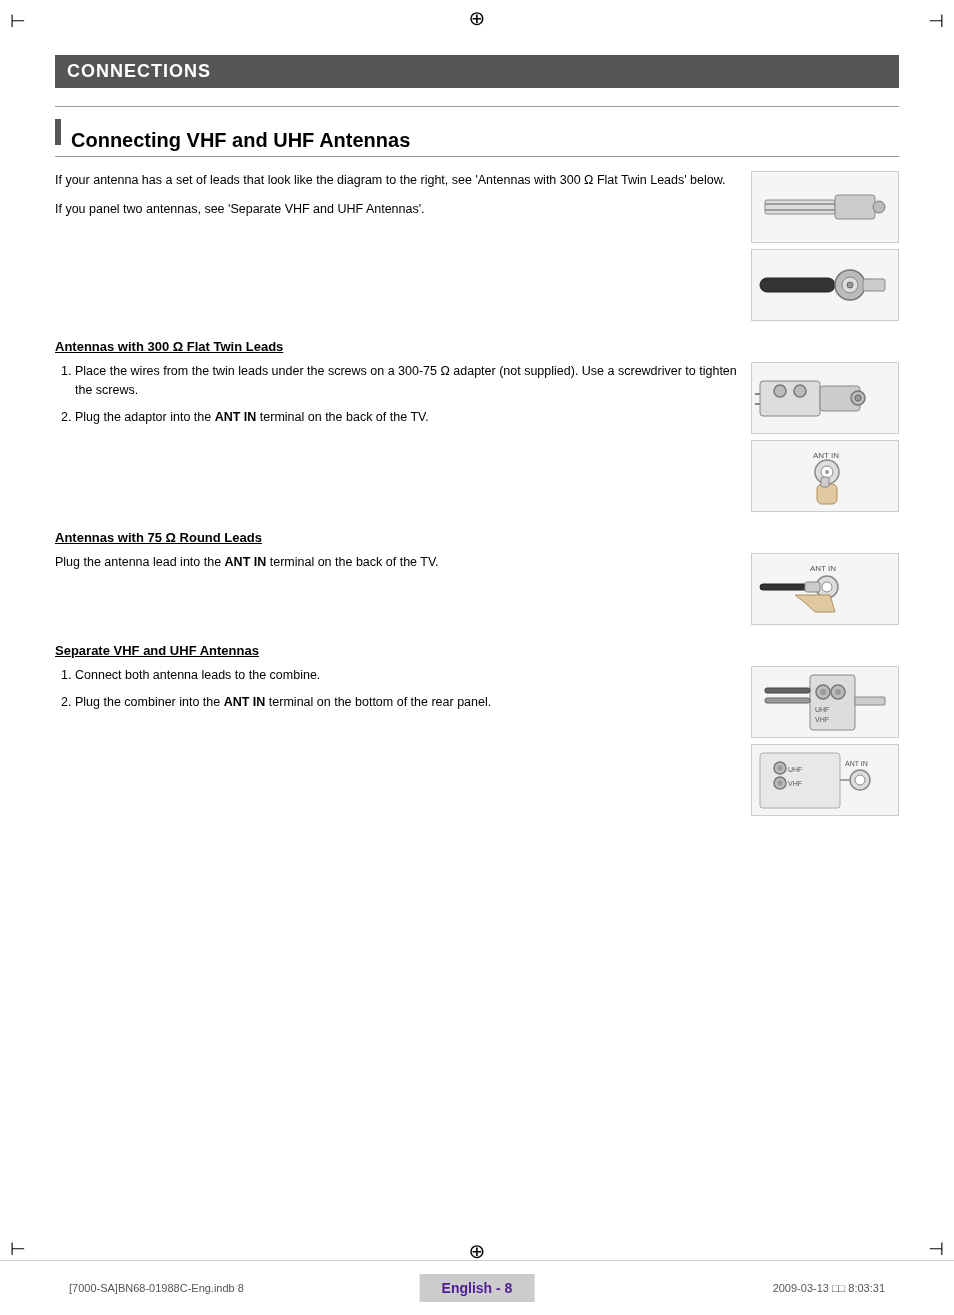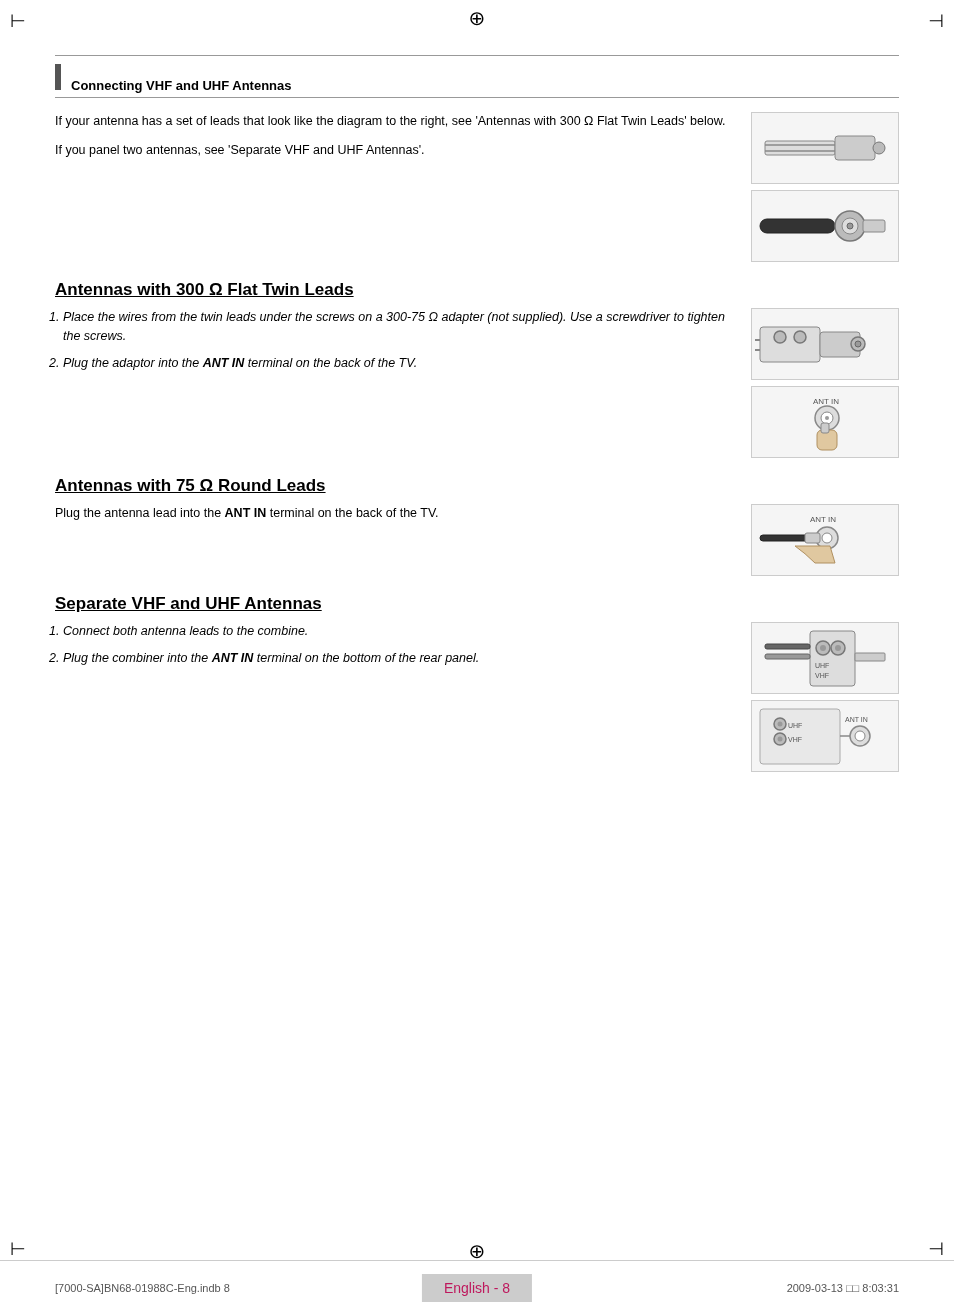--- a/index.html
+++ b/index.html
@@ -75,79 +75,78 @@
       padding: 4px 0;
     }
     .subsection-title .left-bar {
       width: 6px;
       height: 26px;
       background: #555;
       margin-right: 10px;
       flex-shrink: 0;
     }
     .subsection-title h2 {
-      font-size: 13px;
+      font-size: 20px;
       font-weight: bold;
       color: #000;
       margin-top: 18px;
     }
 
     
     .para {
       margin-bottom: 10px;
       line-height: 1.5;
       font-size: 12.5px;
     }
 
     
     .sub-heading {
       font-weight: bold;
       text-decoration: underline;
       margin-top: 16px;
       margin-bottom: 8px;
-      font-size: 17px;
+      font-size: 13px;
     }
 
     .numbered-list {
-      margin-left: 8px;
+      margin-left: 20px;
       margin-bottom: 10px;
-      font-style: italic;
     }
 
     .numbered-list li {
       margin-bottom: 8px;
       line-height: 1.5;
       font-size: 12.5px;
     }
 
     
     .footer {
       position: absolute;
       bottom: 0;
       left: 0;
       right: 0;
       height: 55px;
       border-top: 1px solid #ccc;
       display: flex;
       align-items: center;
       justify-content: space-between;
-      padding: 0 55px;
+      padding: 0 69px;
       font-size: 11px;
       color: #555;
     }
 
     .footer-center {
       position: absolute;
       left: 50%;
       transform: translateX(-50%);
       background: #ccc;
       padding: 6px 22px;
       font-size: 14px;
-      font-weight: normal;
-      color: #be185d;
+      font-weight: bold;
+      color: #4c1d95;
       text-align: center;
     }
 
     
     .section-block {
       margin-bottom: 18px;
     }
 
     .two-col {
       display: flex;
@@ -189,20 +188,21 @@
 
   <span class="corner-mark corner-tl">⊢</span>
   <span class="corner-mark corner-tr">⊣</span>
   <span class="corner-mark corner-bl">⊢</span>
   <span class="corner-mark corner-br">⊣</span>
   <span class="center-top-crosshair">⊕</span>
   <span class="center-bottom-crosshair">⊕</span>
 
   <div class="main-content">
 
+    <div class="section-header">CONNECTIONS</div>
 
     <div class="section-block">
       <div class="subsection-title">
         <div class="left-bar"></div>
         <h2>Connecting VHF and UHF Antennas</h2>
       </div>
 
       <div class="two-col">
         <div class="text-side">
           <p class="para">If your antenna has a set of leads that look like the diagram to the right, see 'Antennas with 300 Ω Flat Twin Leads' below.</p>

